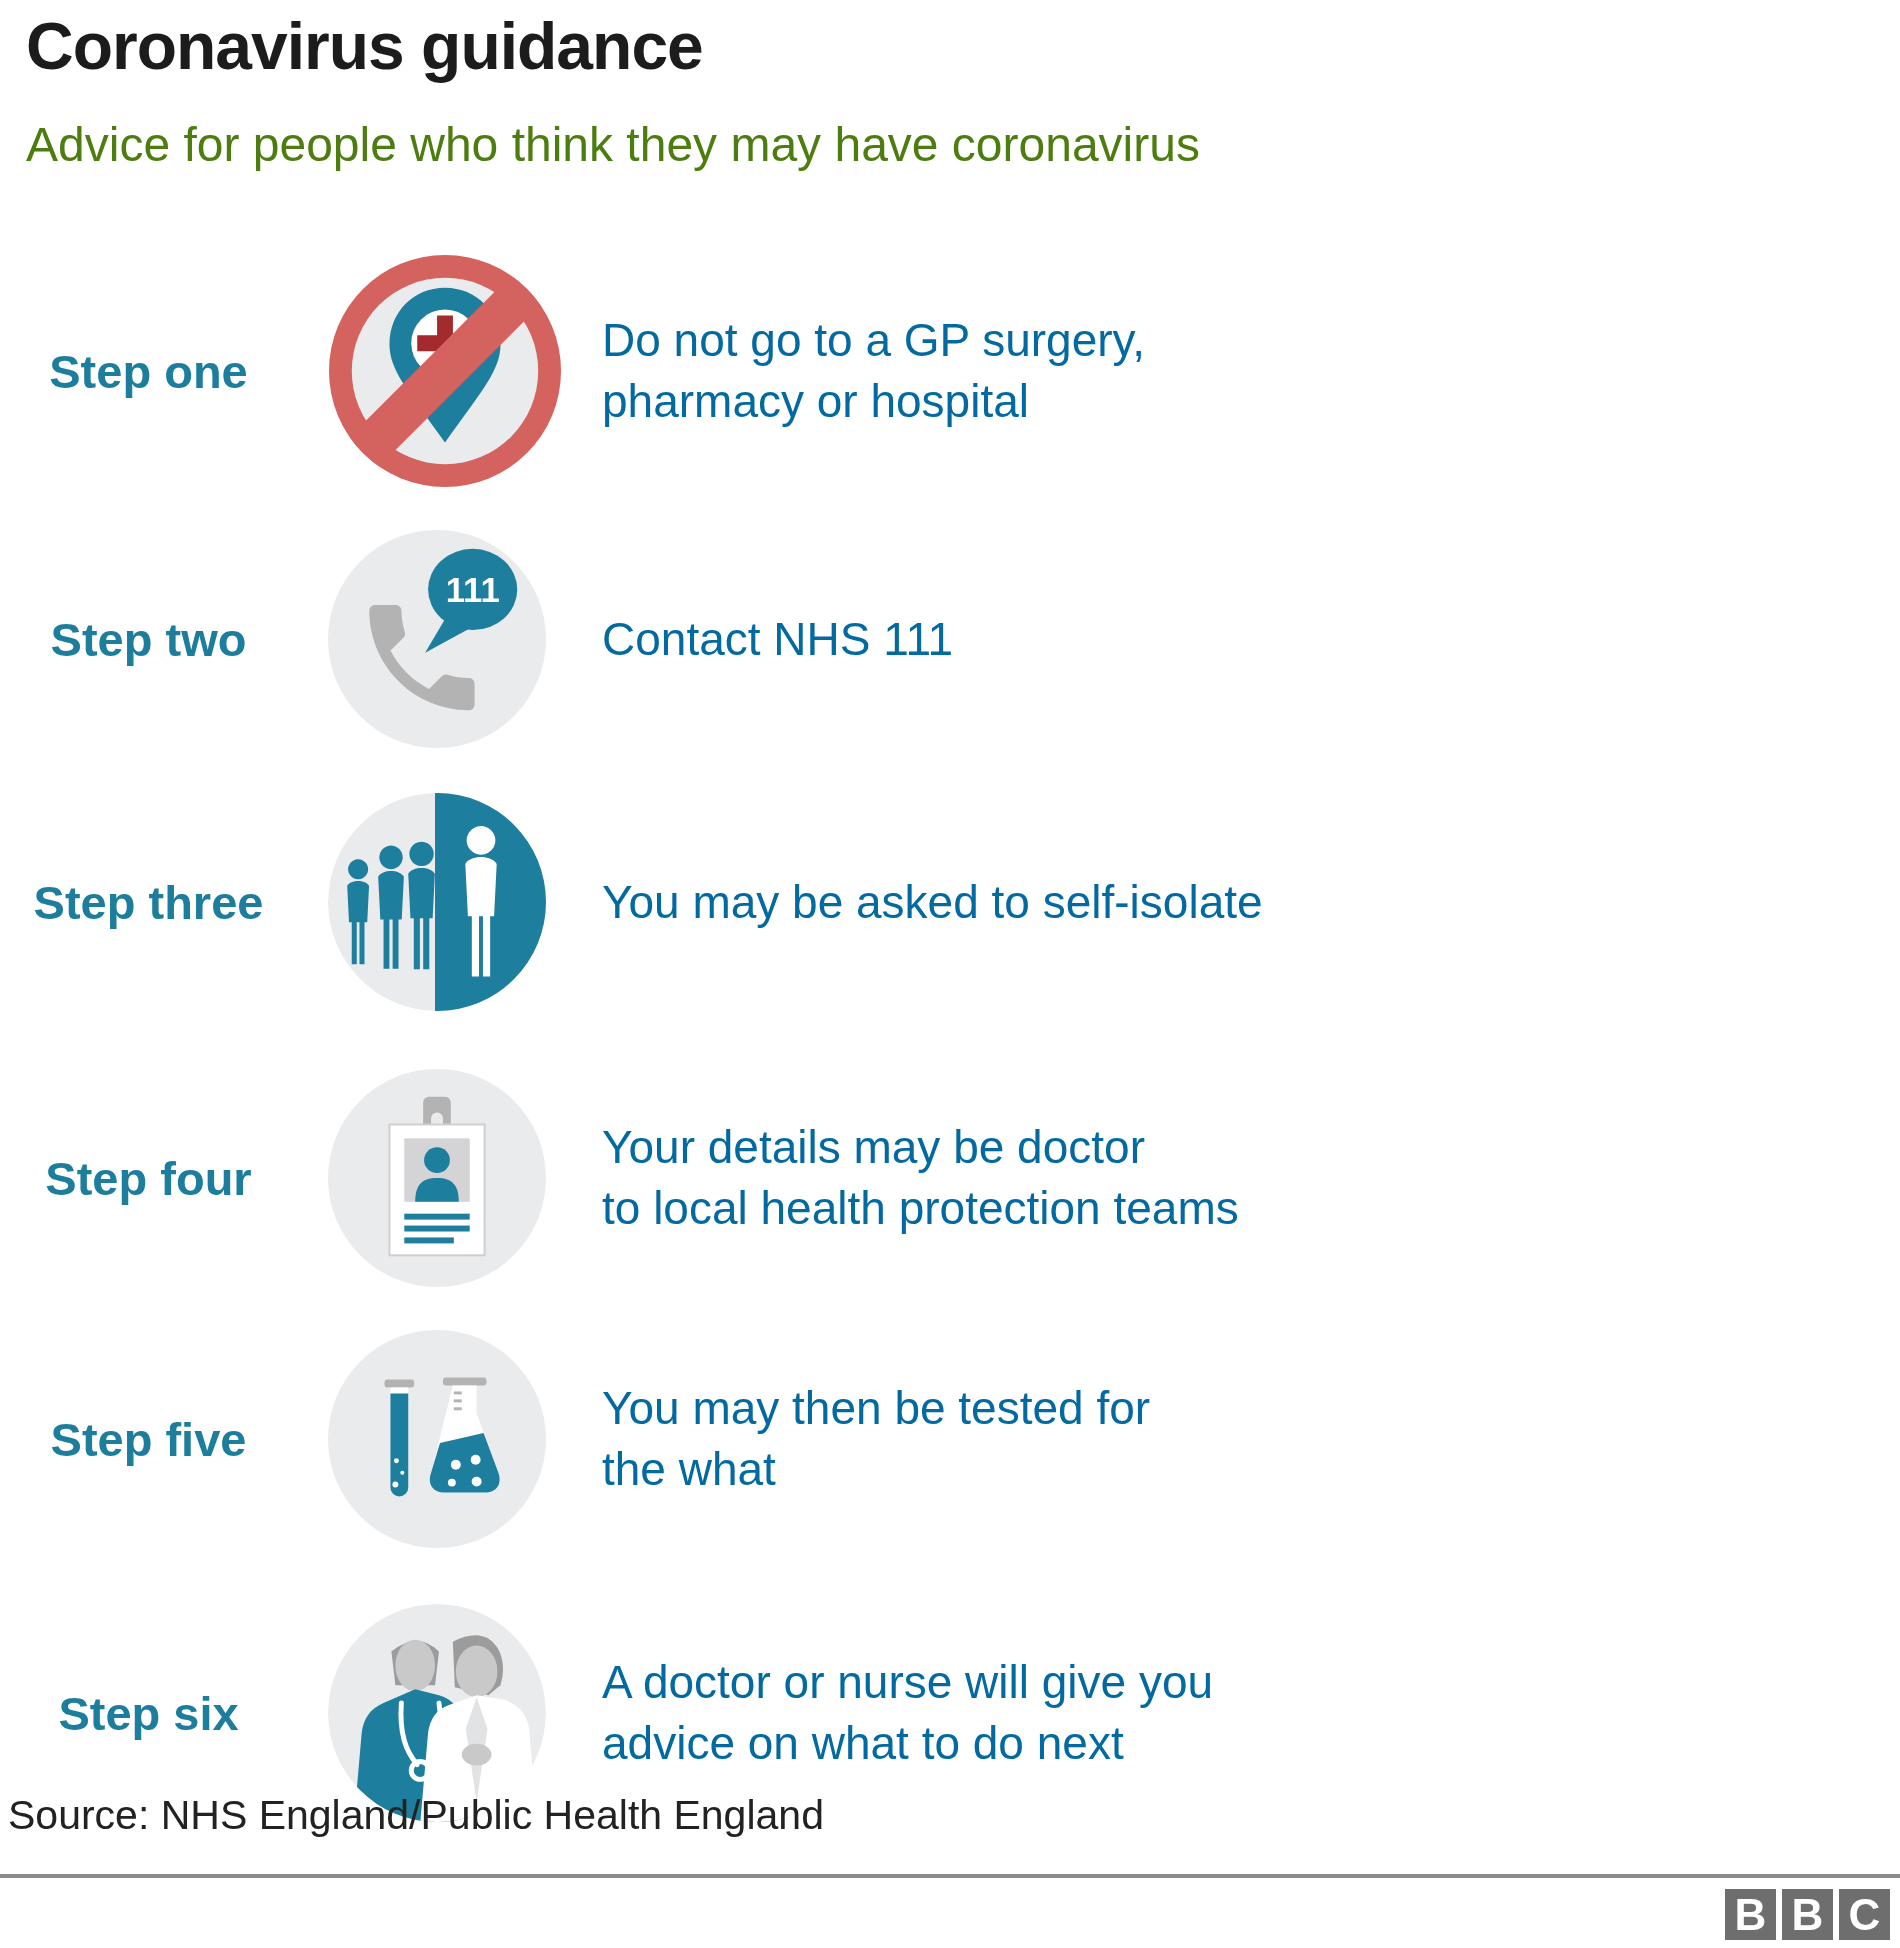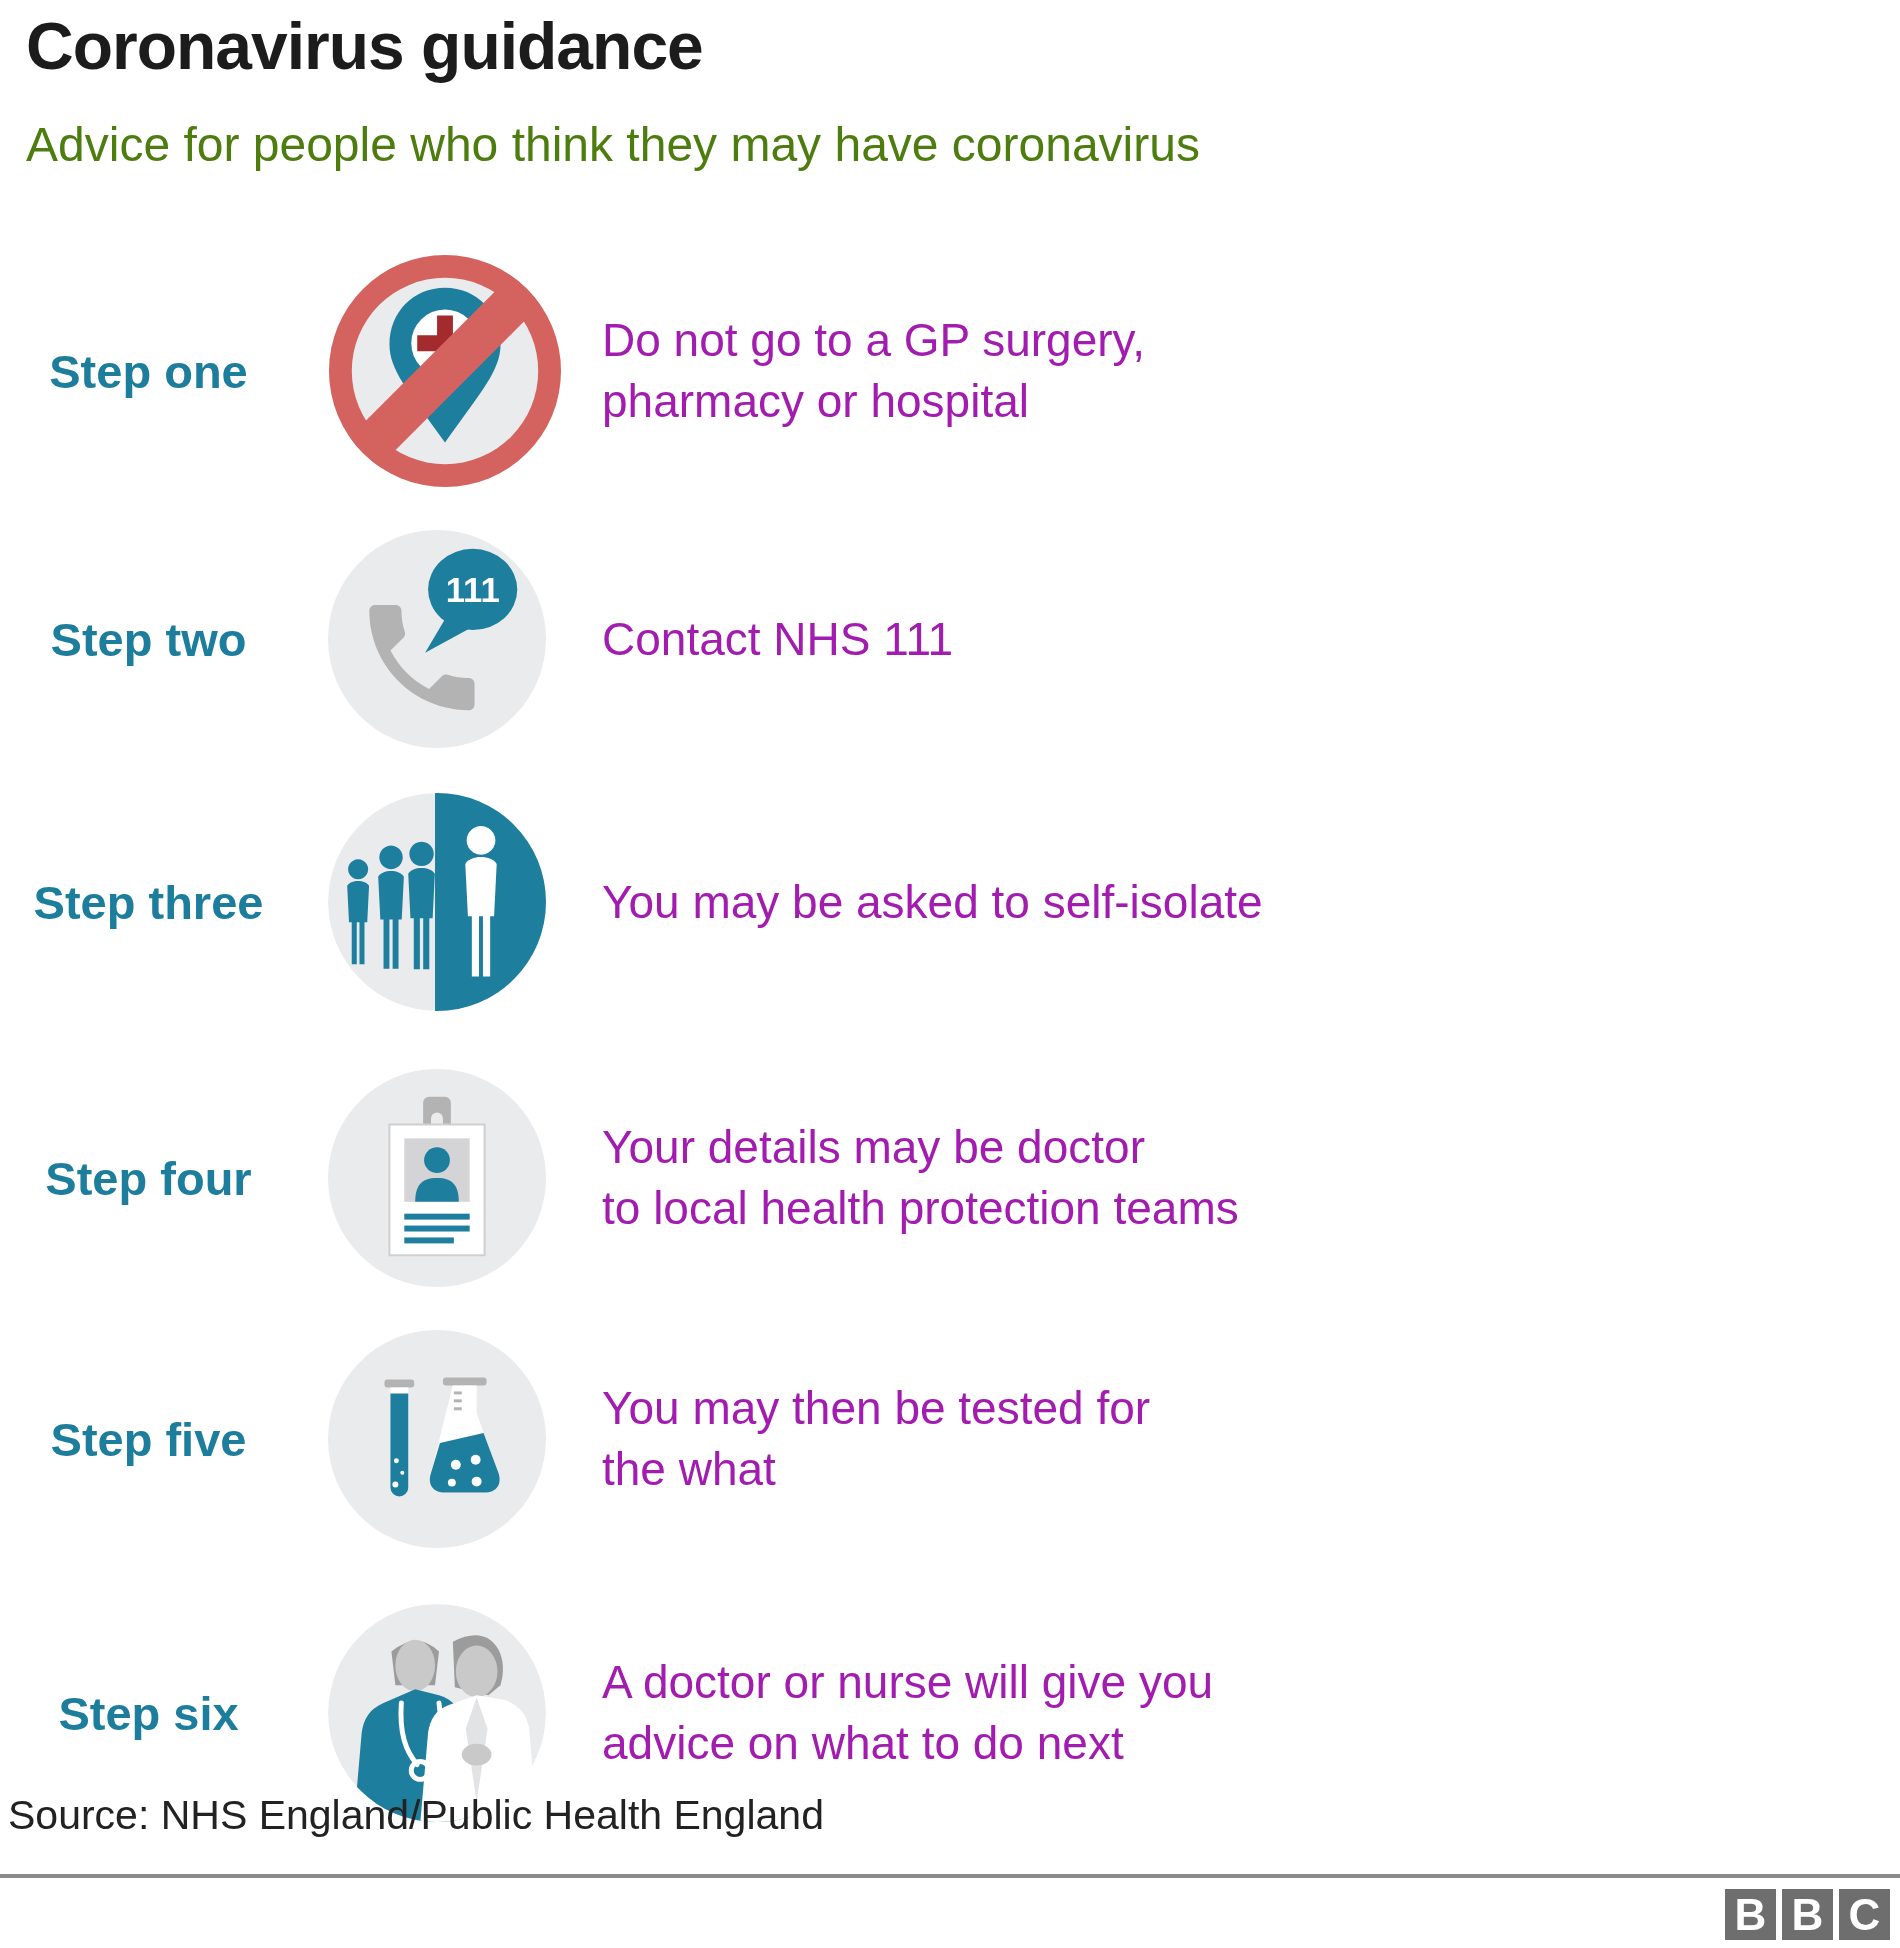--- a/index.html
+++ b/index.html
@@ -26,21 +26,21 @@
     position:absolute; left:0; width:297px; text-align:center;
     top:50%; transform:translateY(-50%);
     font-size:47px; font-weight:bold; color:#1d7d9c;
   }
   .step-icon {
     position:absolute; left:328px; top:50%; transform:translateY(-50%);
     line-height:0;
   }
   .step-desc {
     position:absolute; left:602px; top:50%; transform:translateY(-50%);
-    font-size:46px; color:#a21caf; line-height:61px; white-space:nowrap;
+    font-size:46px; color:#0369a1; line-height:61px; white-space:nowrap;
   }
   .footer-line {
     position:absolute; left:0; top:1874px; width:1901px; height:4px; background:#8b8b8b;
   }
   .source {
     position:absolute; left:8px; top:1792px; font-size:41px; color:#222222;
   }
   .bbc-logo { position:absolute; left:1725px; top:1889px; display:flex; gap:6px; }
   .bbc-block {
     width:51px; height:51px; background:#6e6e6e; color:#ffffff;

